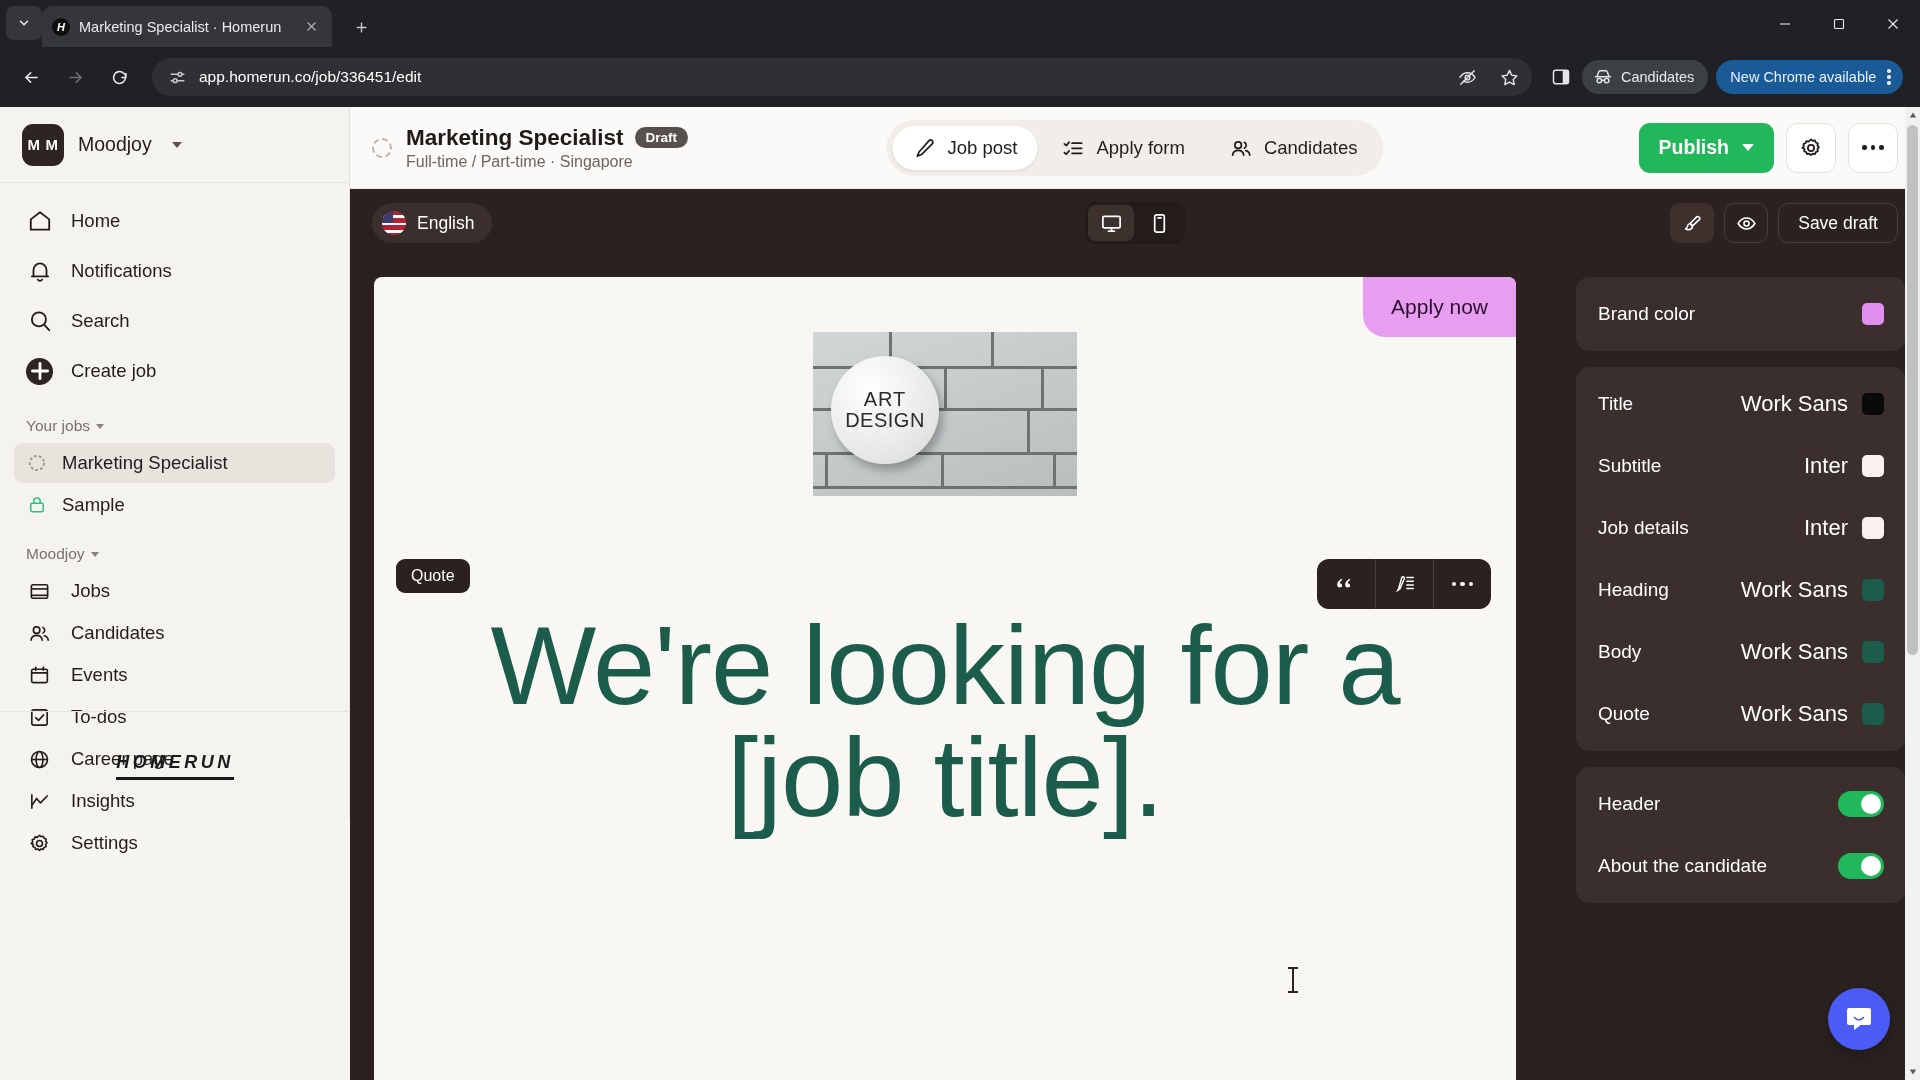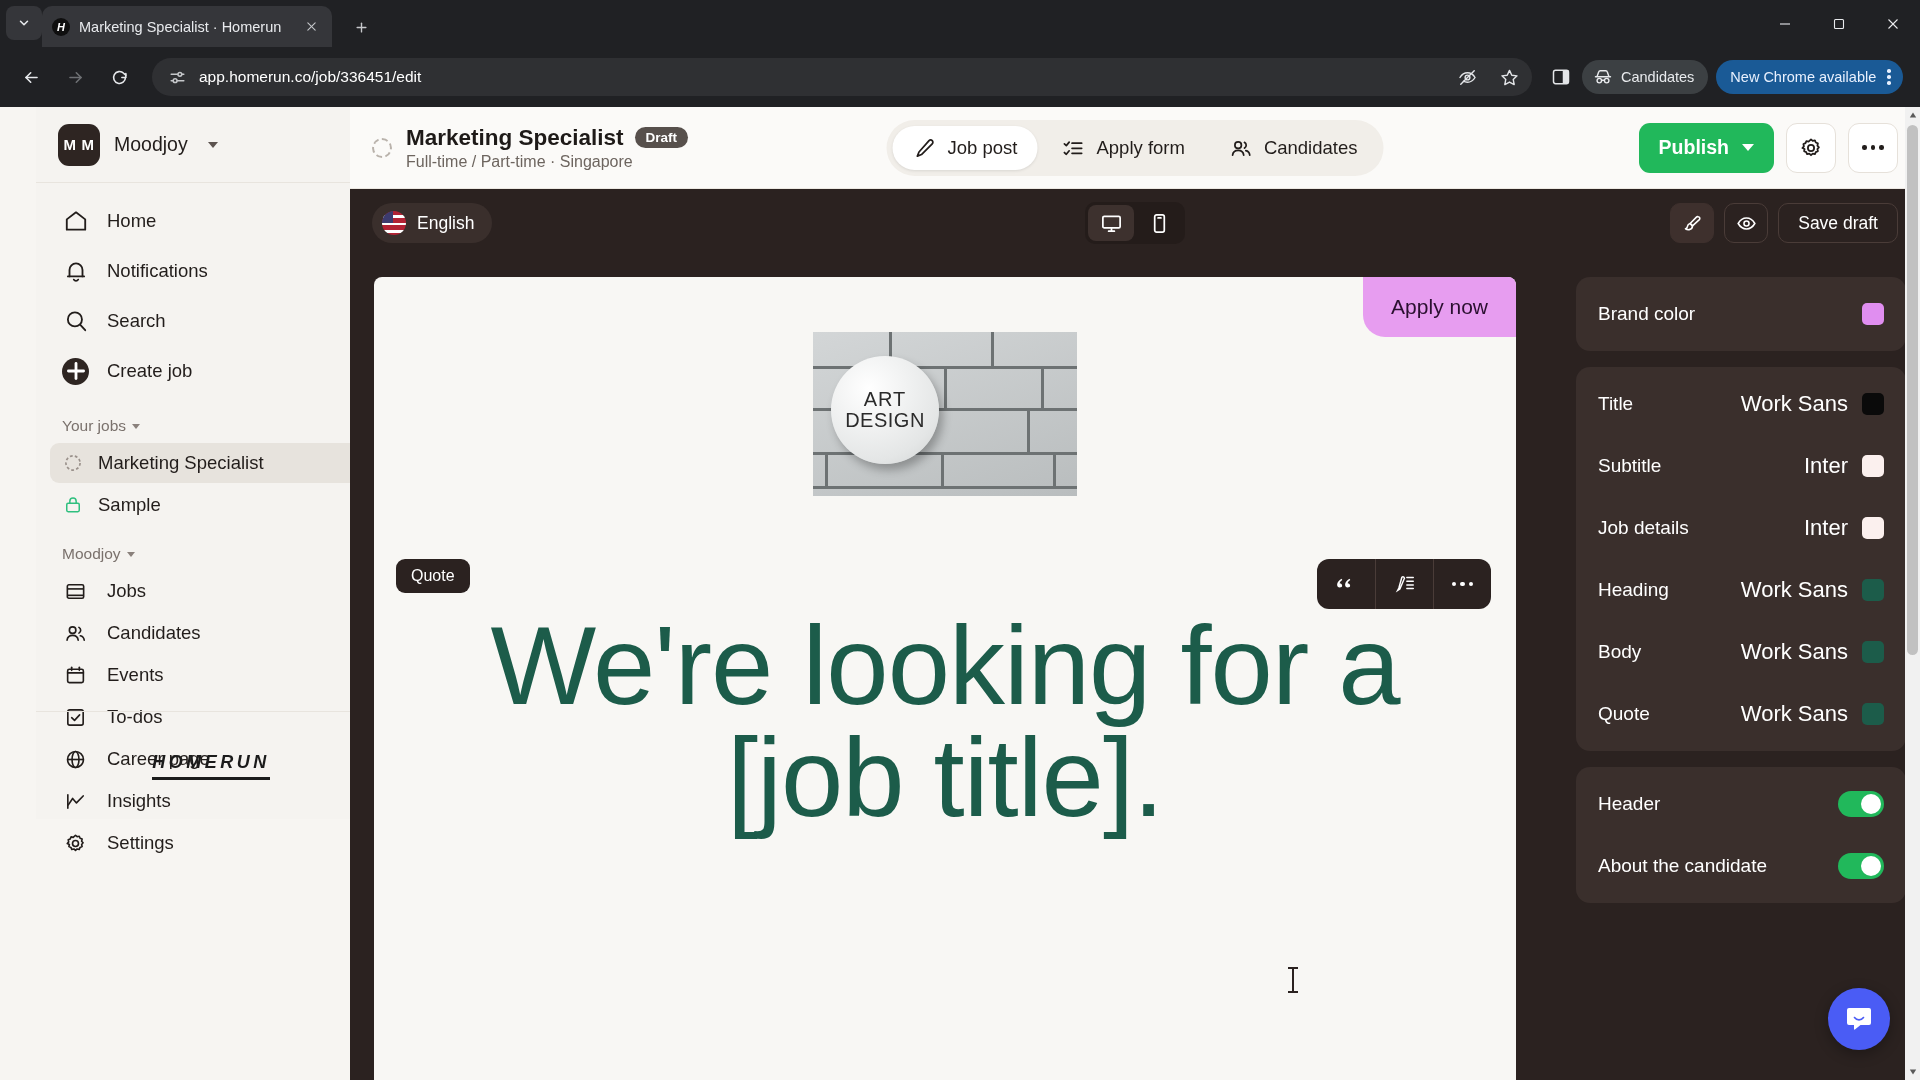--- a/index.html
+++ b/index.html
@@ -95,21 +95,21 @@
   }
   .chrome-update-pill .kebab { display: flex; flex-direction: column; gap: 2.5px; align-items: center; padding: 0 4px; }
   .chrome-update-pill .kebab i { width: 3.5px; height: 3.5px; border-radius: 50%; background: #e8f0fe; display: block; }
 
   
   .app { position: absolute; top: 107px; left: 0; width: 1920px; height: 973px; background: #f7f5f2; }
 
   
   .sidebar {
     position: absolute; left: 0; top: 0; width: 350px; height: 712px;
-    background: #f5f3f0; border-right: 1px solid #e5e1db; margin-left: 36px;
+    background: #f5f3f0; border-right: 1px solid #e5e1db;
   }
   .org-head { height: 76px; display: flex; align-items: center; padding: 0 22px; gap: 14px; border-bottom: 1px solid #e8e4de; }
   .org-avatar {
     width: 42px; height: 42px; border-radius: 11px; background: #2e2522;
     color: #fff; display: flex; align-items: center; justify-content: center;
     font-size: 15px; font-weight: 600; letter-spacing: 0.6px; flex: 0 0 auto;
   }
   .org-name { font-size: 19.5px; color: #221d1b; font-weight: 400; }
   .caret { width: 0; height: 0; border-left: 5px solid transparent; border-right: 5px solid transparent; border-top: 6px solid #5c534f; margin-left: 6px; }
   .caret.sm { border-left-width: 4.5px; border-right-width: 4.5px; border-top-width: 5px; border-top-color: #8a817c; }

